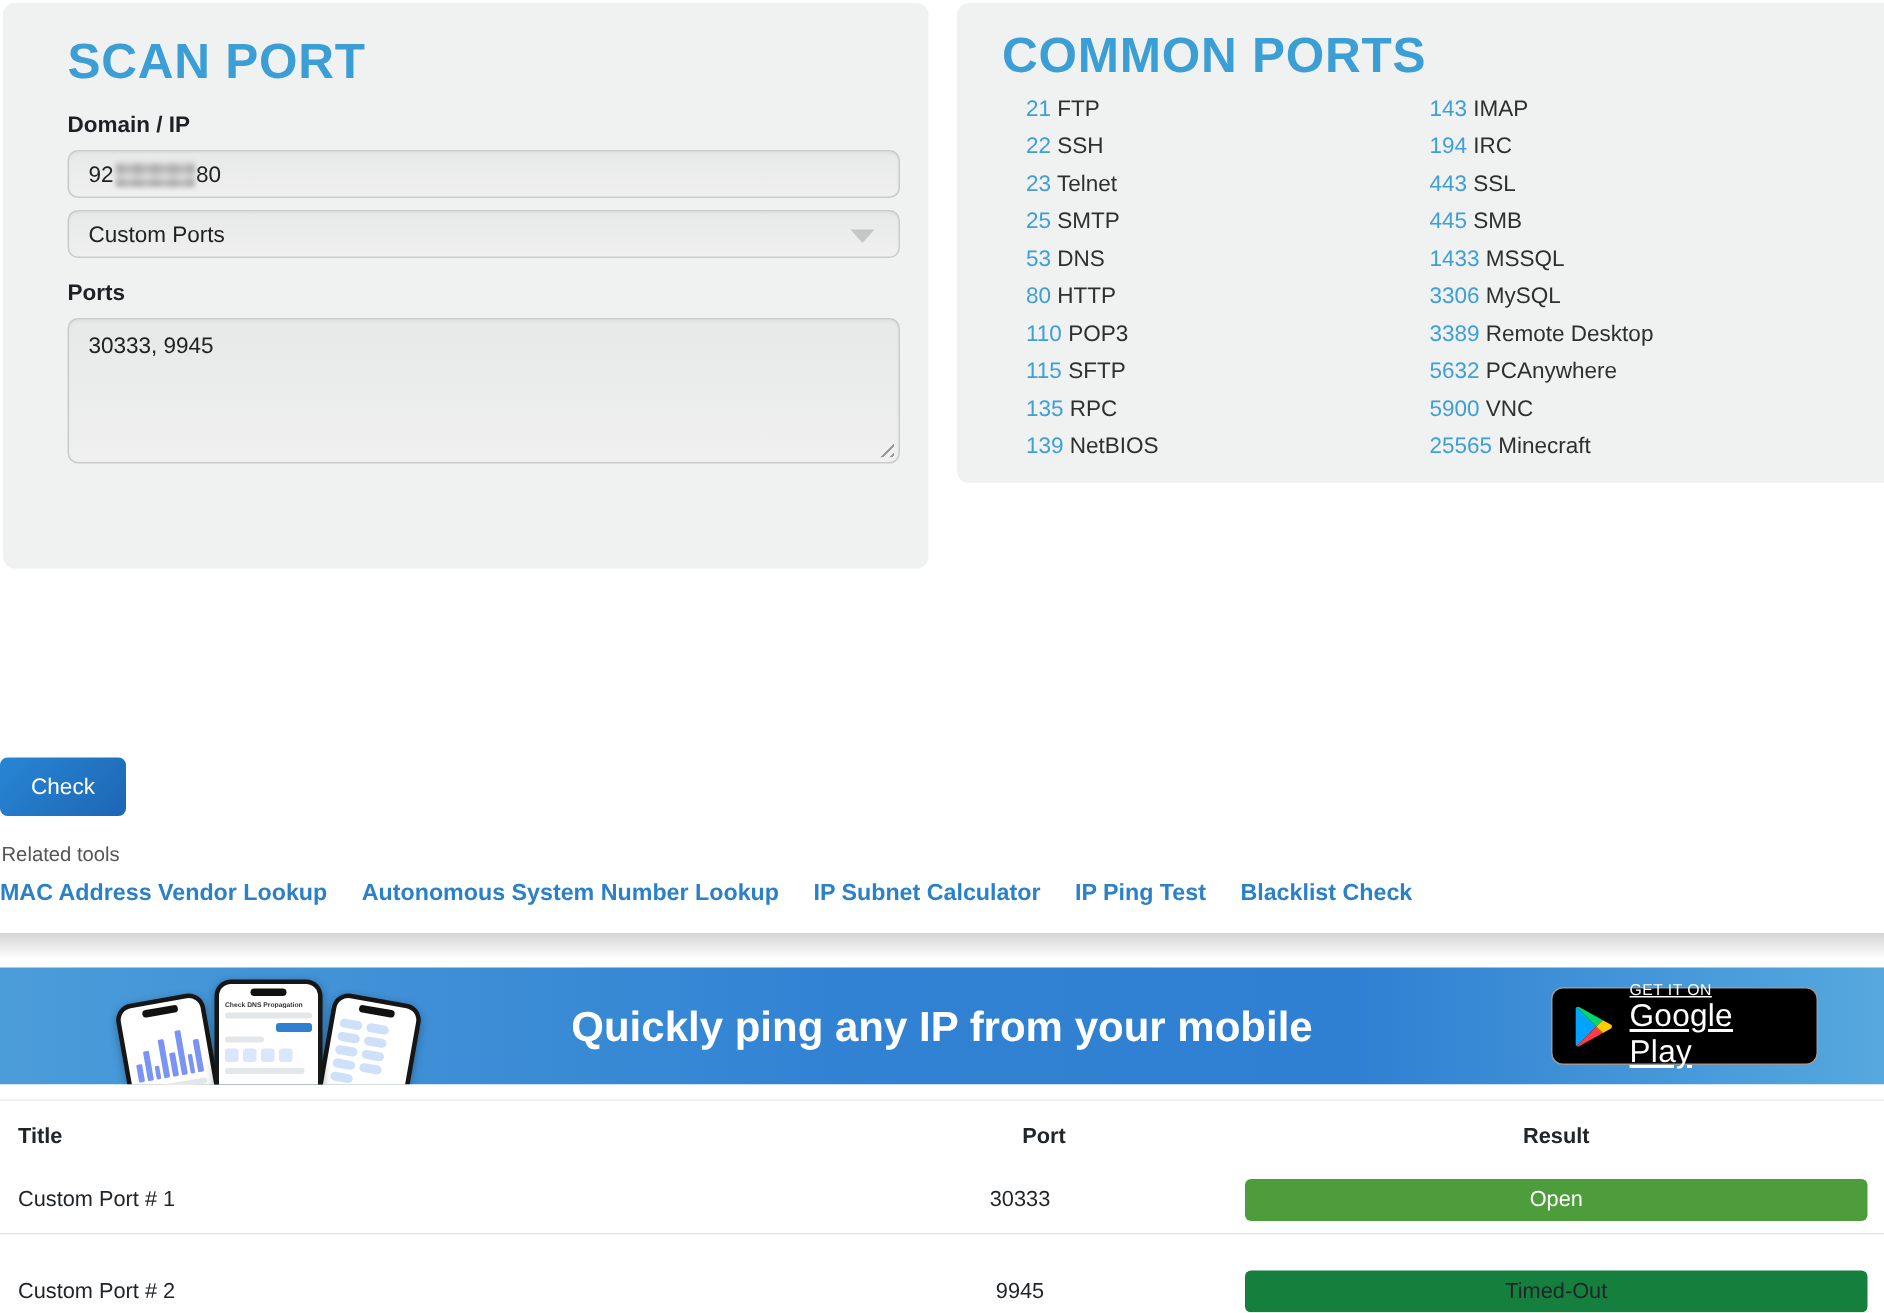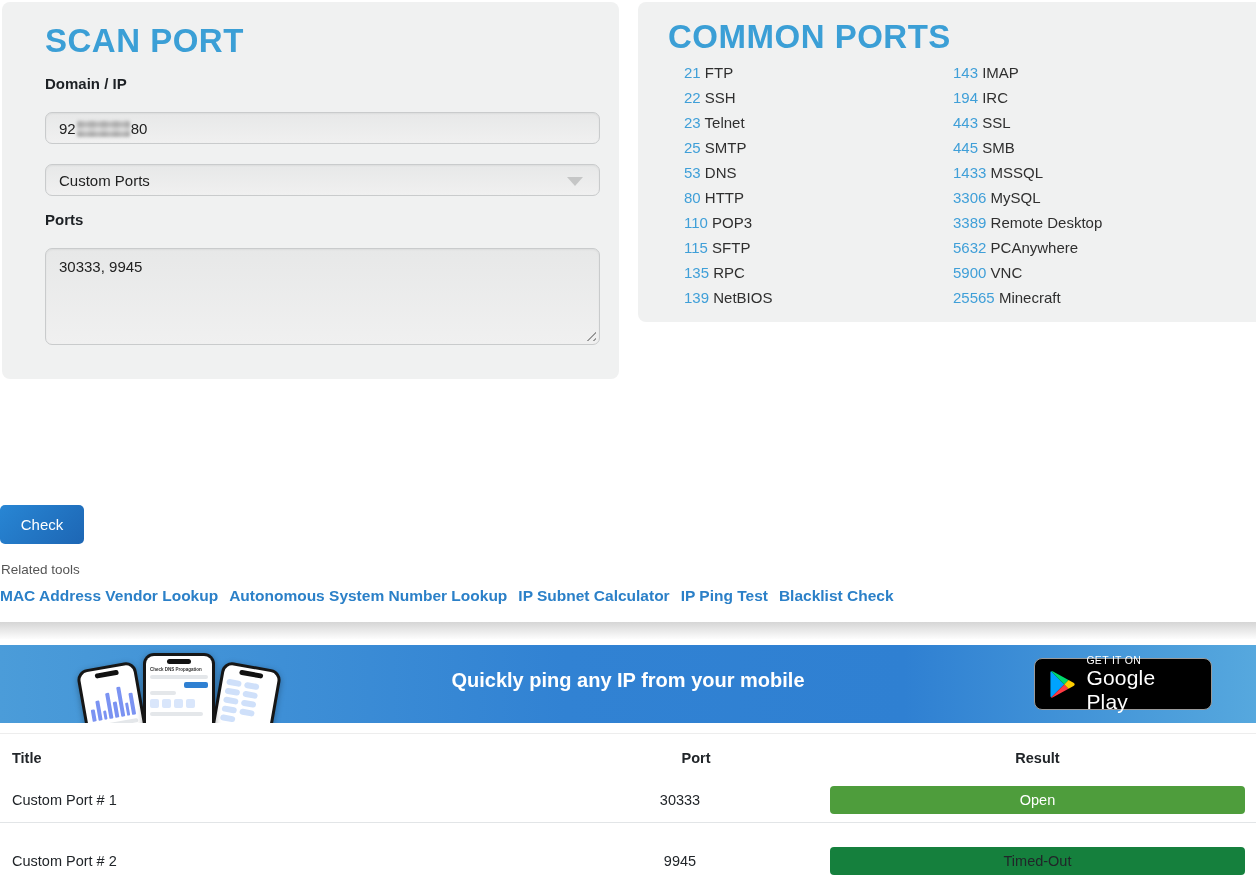--- a/index.html
+++ b/index.html
@@ -8,21 +8,21 @@
     position: relative; width: 1256px; height: 875px;
     background: #fff; overflow: hidden;
     font-family: "Liberation Sans", sans-serif; color: #212529;
   }
   .panel { position: absolute; background: #f0f1f1; border-radius: 8px; }
   #scan-panel { left: 2px; top: 2px; width: 617px; height: 377px; padding: 20px 43px; }
   #common-panel { left: 638px; top: 2px; width: 642px; height: 320px; padding: 16px 30px; }
   .panel-title { font-size: 33px; font-weight: 600; color: #3b9fd6; letter-spacing: 0.5px; }
   .fld-label { margin-top: 15px; font-size: 15px; font-weight: 700; color: #1d2125; }
   .control {
-    margin-top: 20px; width: 555px; background: linear-gradient(#e7e8e8, #f0f0f0);
+    margin-top: 8px; width: 555px; background: linear-gradient(#e7e8e8, #f0f0f0);
     border: 1px solid #c9cbcc; border-radius: 7px;
     box-shadow: inset 0 1px 2px rgba(0,0,0,0.05);
     font-size: 15px; color: #222; display: flex; align-items: center; padding: 0 13px;
     position: relative;
   }
   .control.single { height: 32px; }
   #ports-textarea { height: 97px; align-items: flex-start; padding-top: 9px; }
   .ip-blur {
     display: inline-block; width: 53px; height: 17px; margin: 0 1px;
     background:
@@ -49,29 +49,29 @@
   #scan-all-wrap { position: absolute; left: 638px; top: 331px; width: 618px; text-align: center; }
   #scan-all-link { color: #2e86c4; font-size: 14.5px; font-weight: 600; text-decoration: underline; cursor: pointer; }
   
   #check-btn {
     position: absolute; left: 0; top: 505px; width: 84px; height: 39px;
     border: none; border-radius: 5px; cursor: pointer;
     background: linear-gradient(135deg, #2886d4 0%, #1d66b4 100%);
     color: #fff; font-size: 15px; font-family: inherit;
   }
   #related-label { position: absolute; left: 1px; top: 562px; font-size: 13.5px; color: #555; text-align: center; }
-  #related-links { position: absolute; left: 0; top: 587px; display: flex; gap: 11px; }
+  #related-links { position: absolute; left: 0; top: 587px; display: flex; gap: 23px; }
   .rlink { color: #2b80c8; font-size: 15.5px; font-weight: 600; text-decoration: none; white-space: nowrap; cursor: pointer; }
   
   #strip { position: absolute; left: 0; top: 622px; width: 100%; height: 17px;
            background: linear-gradient(#d5d5d5, #fdfdfd); }
   #banner { position: absolute; left: 0; top: 645px; width: 100%; height: 78px; overflow: hidden;
             background: linear-gradient(90deg, #4b9cd9 0%, #3182d3 45%, #2f80d2 72%, #56a8de 100%); }
   #banner-headline { position: absolute; left: 0; top: 24px; width: 100%; text-align: center;
-                     color: #fff; font-size: 20px; font-weight: 700; }
+                     color: #fff; font-size: 28px; font-weight: 700; }
   
   #phones { position: absolute; left: 85px; top: 6px; width: 190px; height: 130px; }
   .phone { position: absolute; background: #161616; border-radius: 11px; padding: 3px;
            box-shadow: 0 2px 6px rgba(0,0,0,.35); }
   .phone-left  { left: 0;   top: 14px; width: 60px; height: 112px; transform: rotate(-10deg); }
   .phone-mid   { left: 58px; top: 2px; width: 72px; height: 120px; z-index: 2; }
   .phone-right { left: 128px; top: 14px; width: 60px; height: 112px; transform: rotate(10deg); }
   .screen { position: relative; width: 100%; height: 100%; background: #fff; border-radius: 8px; overflow: hidden; }
   .notch { position: absolute; top: 3px; left: 50%; transform: translateX(-50%);
            width: 24px; height: 5px; background: #111; border-radius: 3px; }
@@ -81,21 +81,21 @@
   .mini-grid { display: flex; gap: 3px; margin: 4px 4px; }
   .mini-grid span { width: 9px; height: 9px; background: #d9e6fb; border-radius: 2px; display: inline-block; }
   .mini-chart { display: flex; align-items: flex-end; gap: 2px; height: 34px; margin: 16px 5px 4px; }
   .mini-chart span { width: 4px; background: #7b93f2; border-radius: 1px; display: inline-block; }
   .mini-pills { margin: 14px 4px; display: flex; flex-wrap: wrap; gap: 3px; }
   .mini-pills span { width: 15px; height: 6px; background: #cfe0fa; border-radius: 3px; display: inline-block; }
   
   #play-badge { position: absolute; right: 44px; top: 13px; width: 178px; height: 52px;
     background: #000; border: 1px solid #9a9a9a; border-radius: 8px;
     display: flex; align-items: center; gap: 11px; padding: 0 15px; cursor: pointer; }
-  .play-texts { display: flex; flex-direction: column; color: #fff; line-height: 1.15; }
+  .play-texts { display: flex; flex-direction: column; color: #fff; line-height: 1.15; text-decoration: underline; }
   .git { font-size: 10.5px; letter-spacing: 0.3px; }
   .gp  { font-size: 21px; font-weight: 500; letter-spacing: 0.2px; }
   
   #results { position: absolute; left: 0; top: 723px; width: 100%; height: 152px; background: #fff; }
   #results .topline { position: absolute; left: 0; top: 10px; width: 100%; height: 1px; background: #ededed; }
   .th { position: absolute; top: 27px; font-size: 14.5px; font-weight: 700; color: #212529; }
   .th-title { left: 12px; }
   .th-port { left: 596px; width: 200px; text-align: center; }
   .th-result { left: 830px; width: 415px; text-align: center; }
   .trow { position: absolute; left: 0; width: 100%; height: 34px; }

